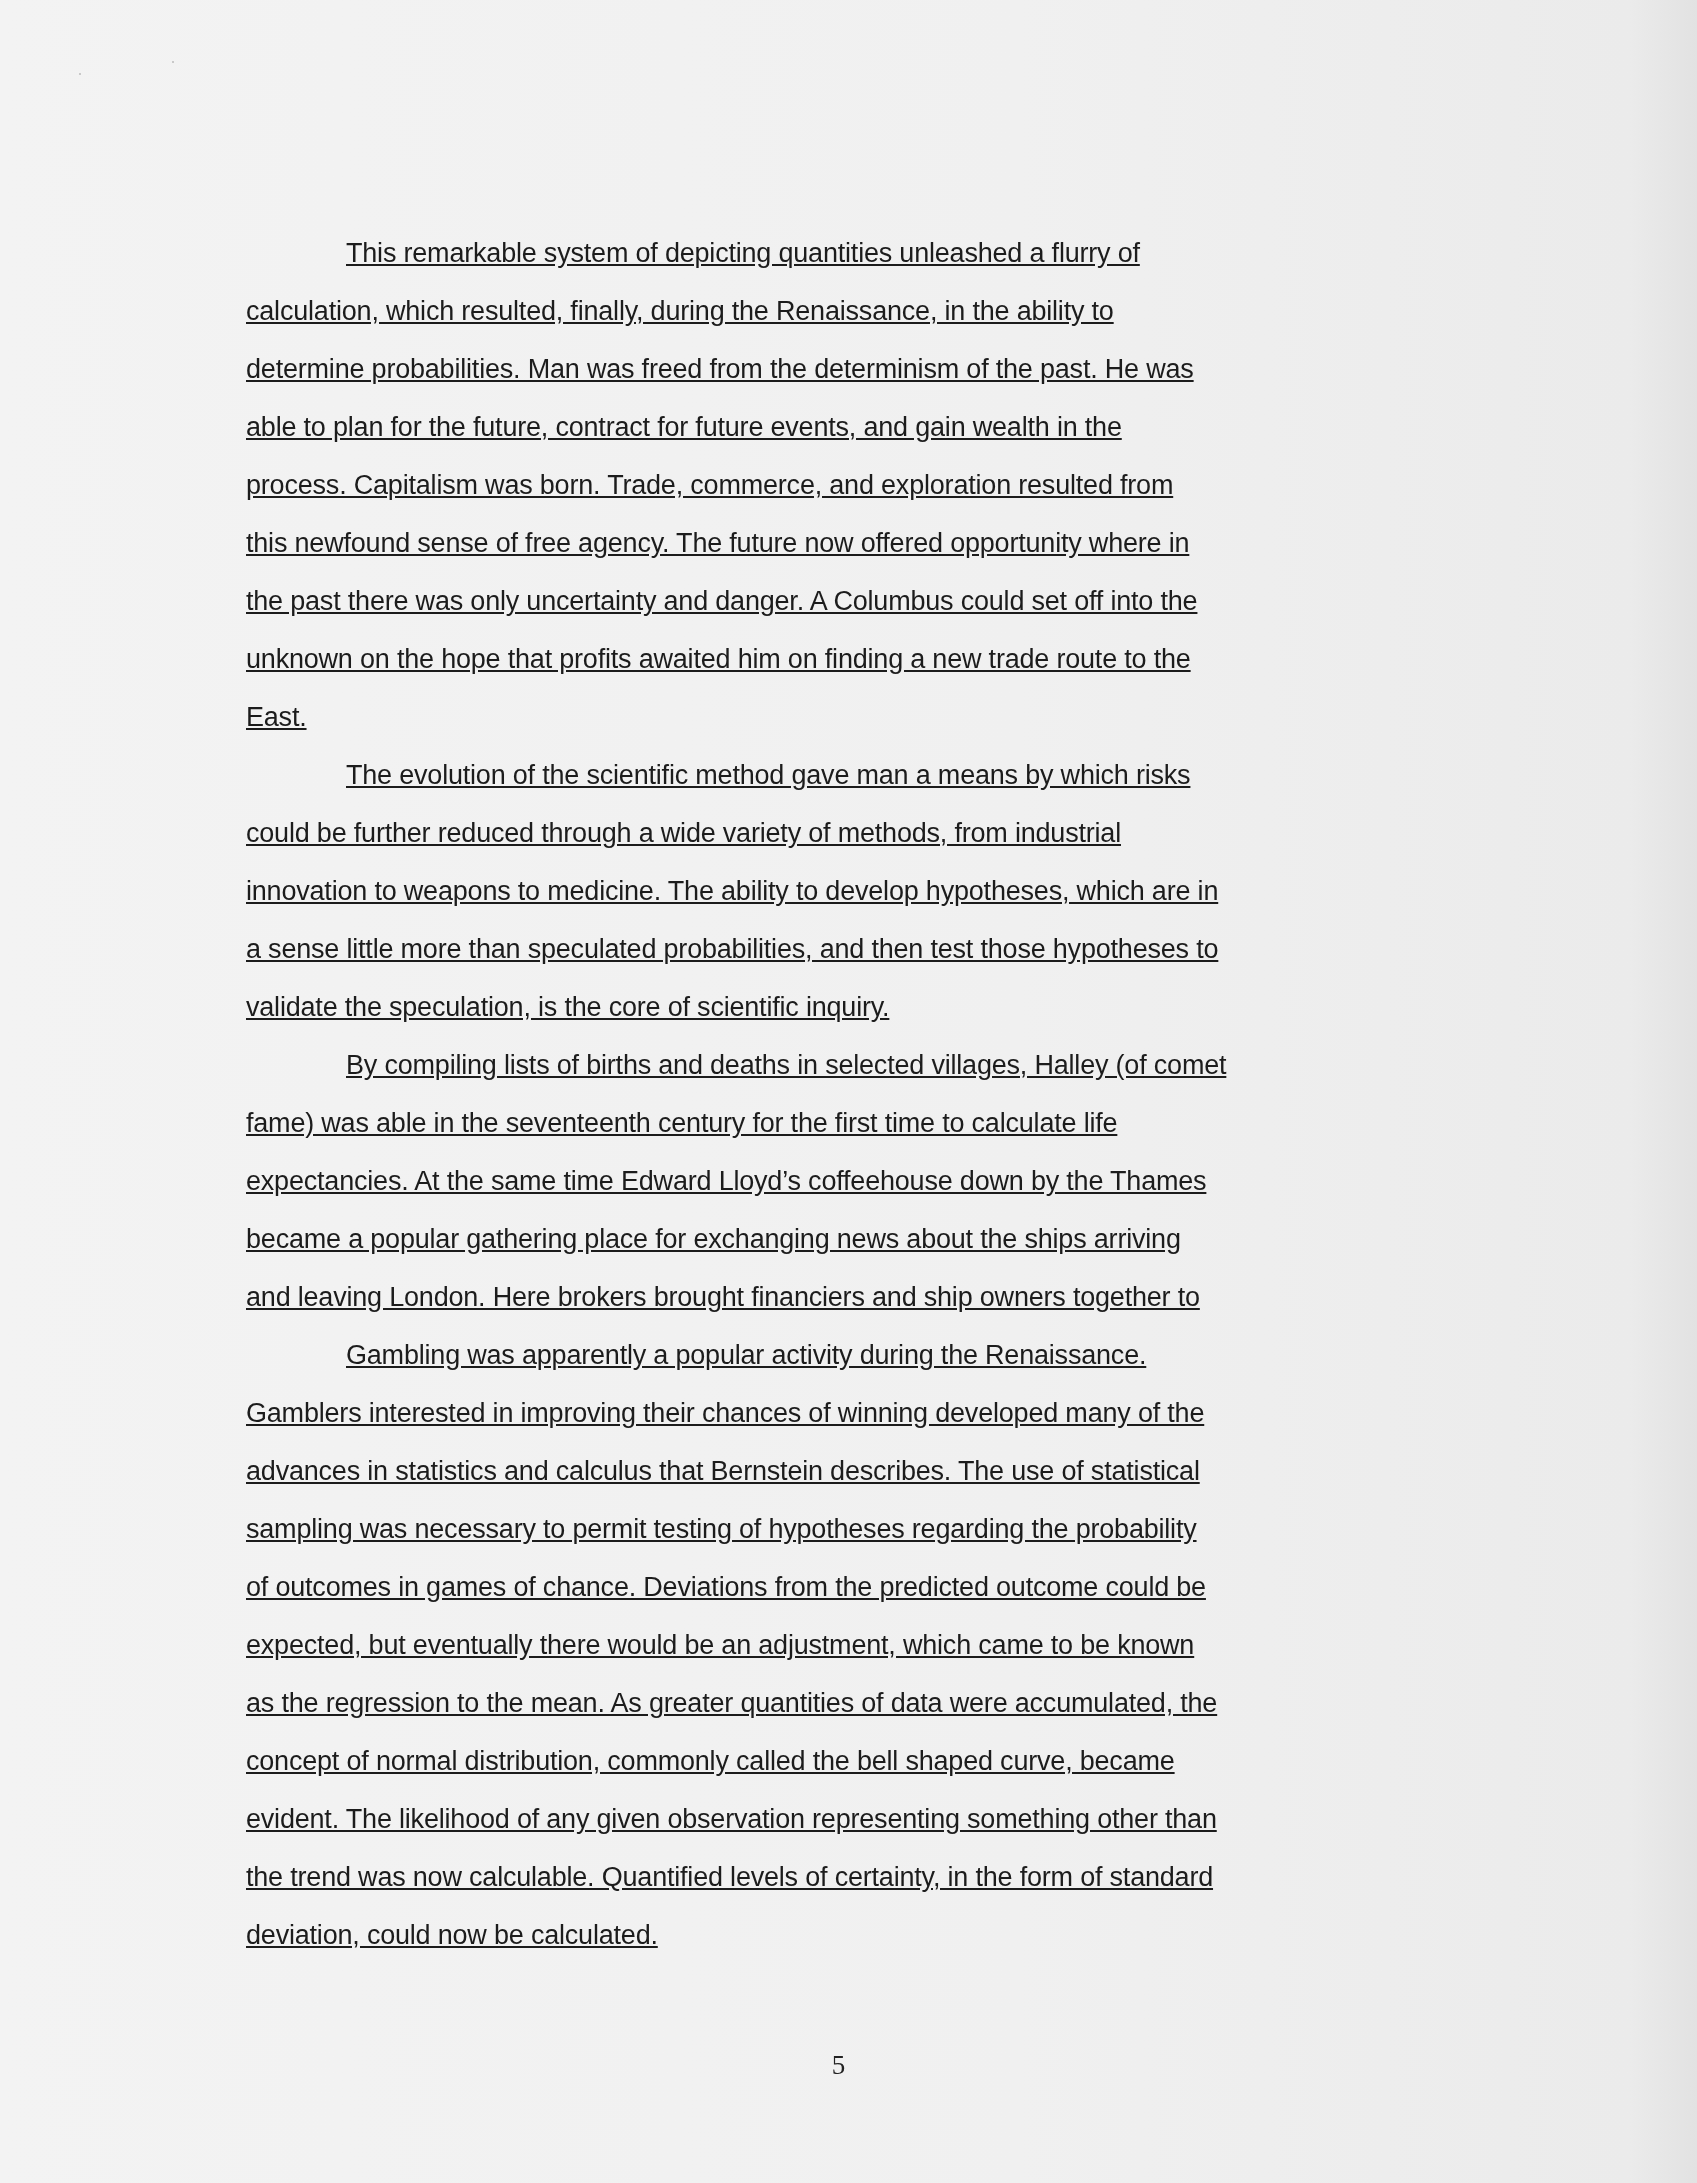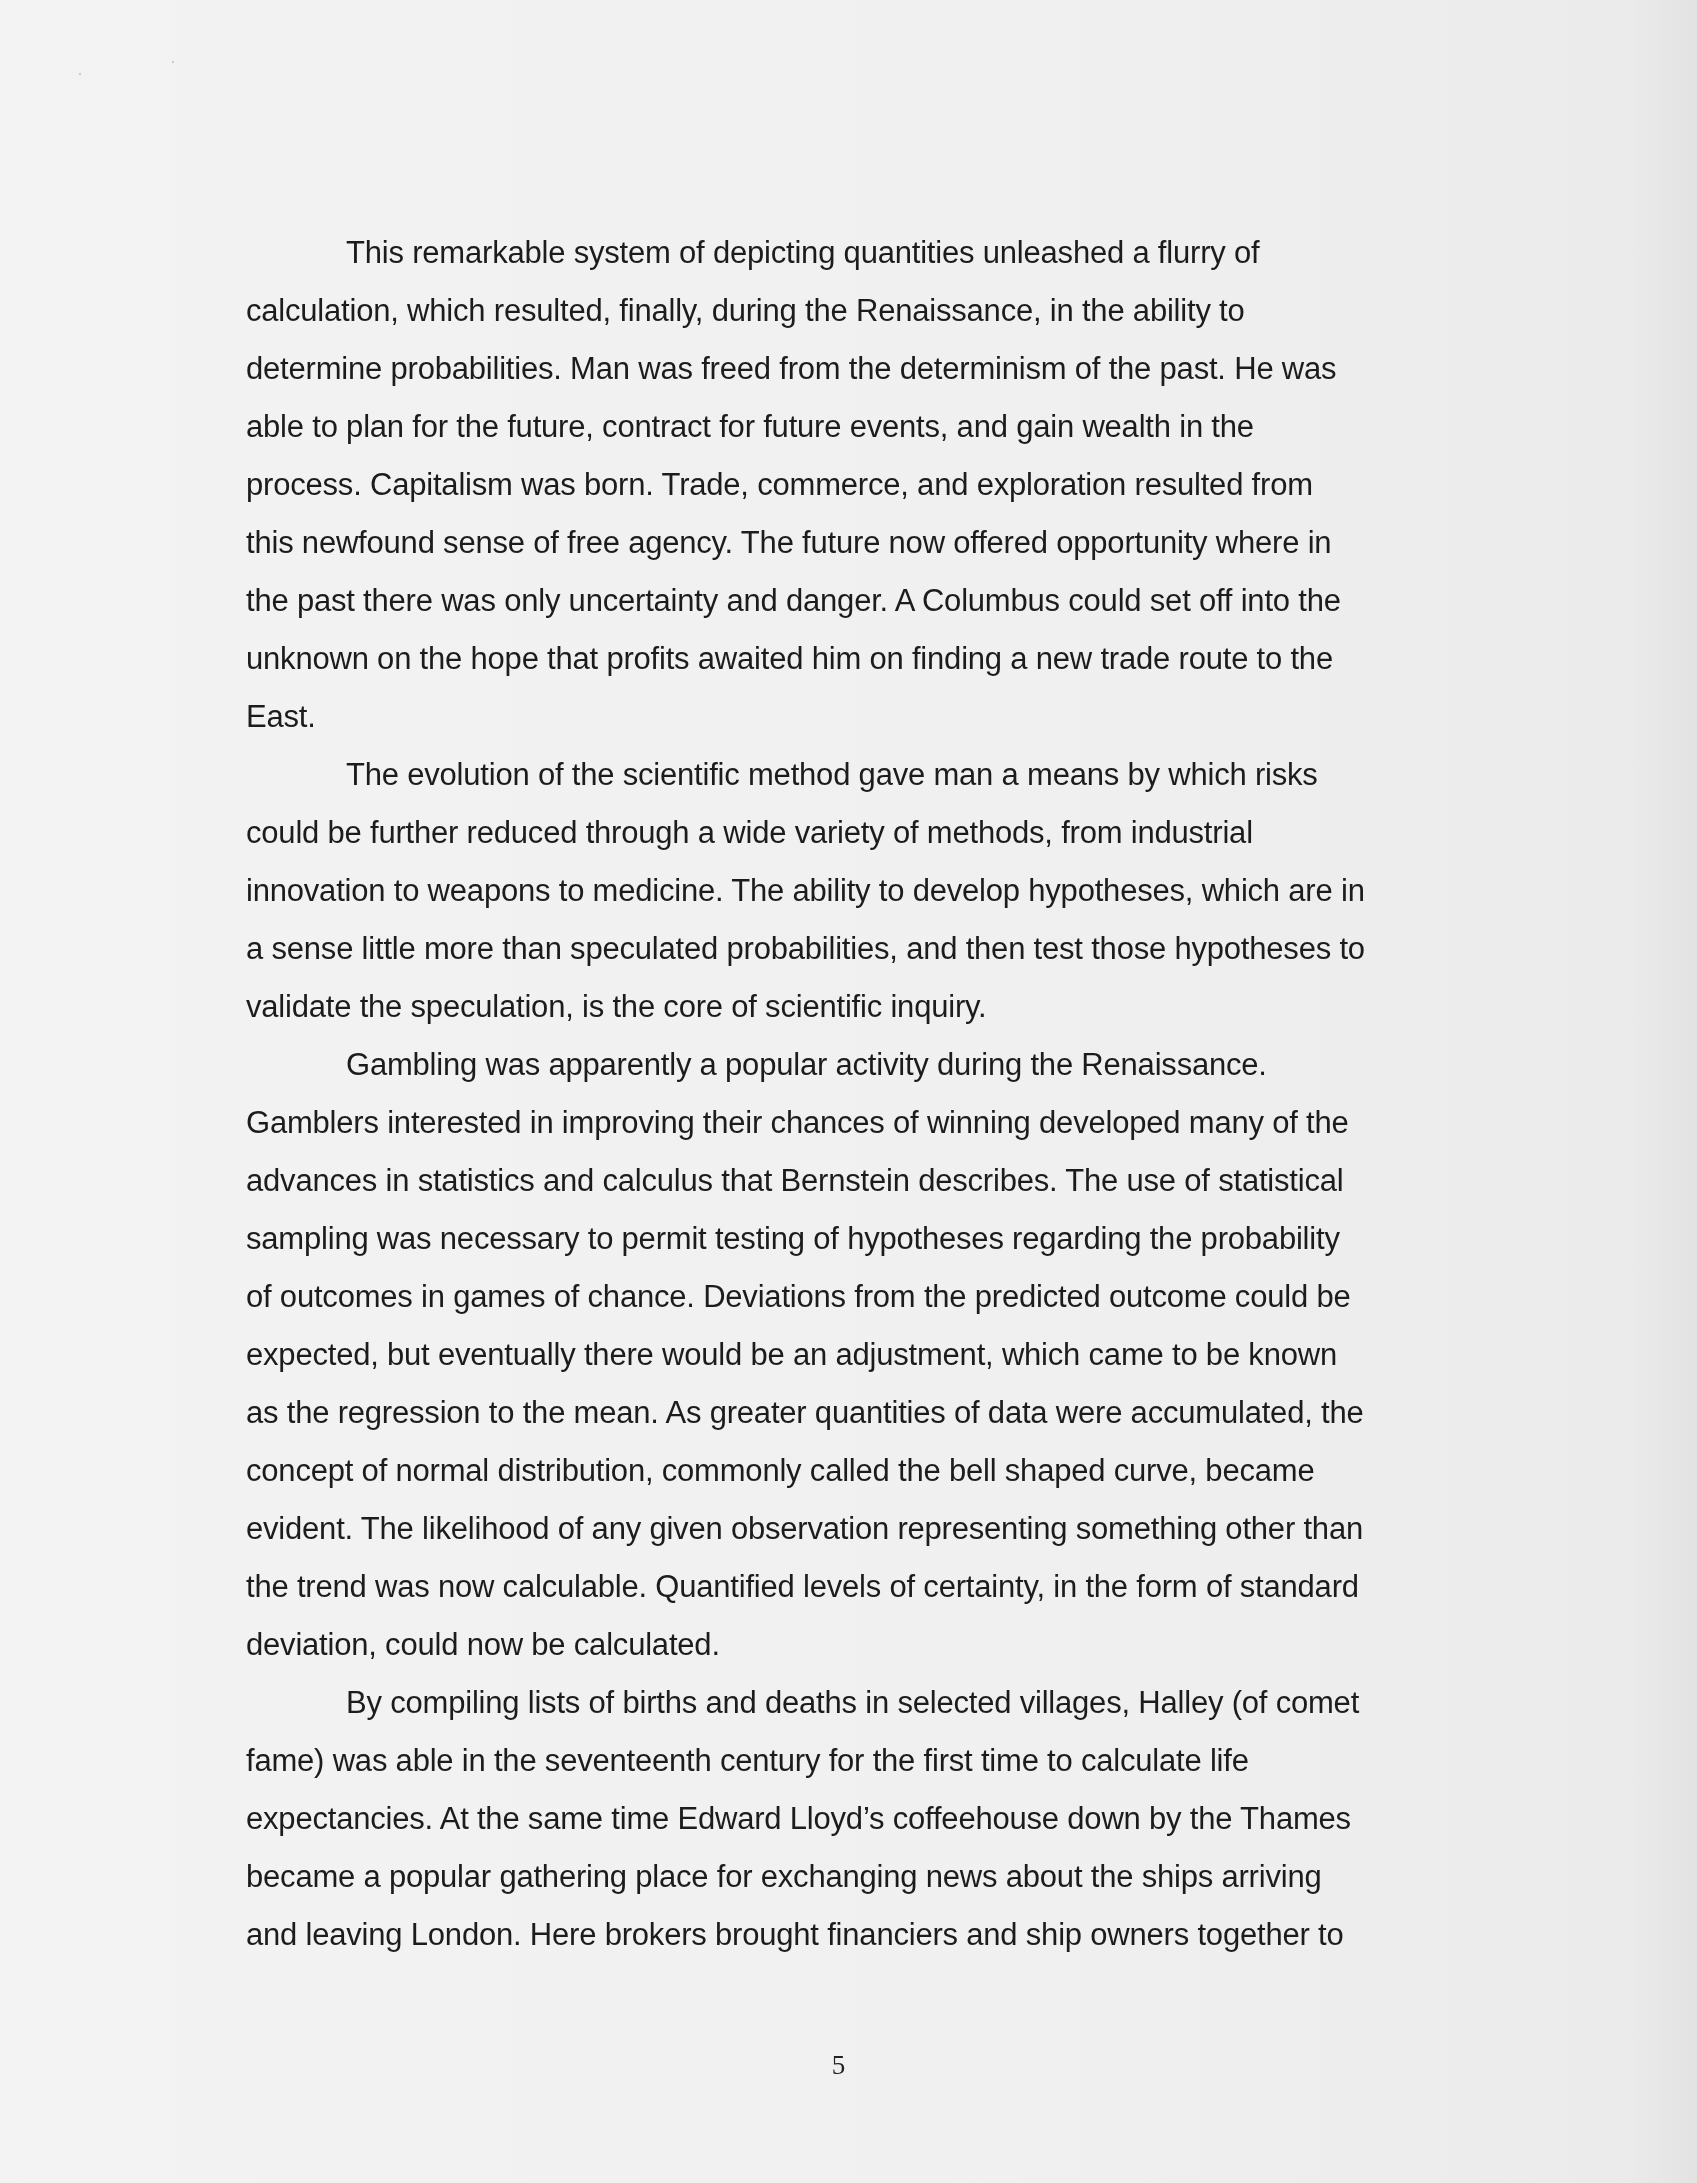--- a/index.html
+++ b/index.html
@@ -15,24 +15,25 @@
     left: 0; top: 0;
     width: 1697px; height: 2183px;
     background: linear-gradient(90deg, #f3f3f3 0%, #f0f0f0 60%, #ebebeb 96%, #e2e2e2 100%);
   }
   .text-block {
     position: absolute;
     left: 246px;
     top: 224px;
     width: 1225px;
     font-family: "Liberation Sans", sans-serif;
-    font-size: 31px;
+    font-size: 27px;
     line-height: 58px;
     color: #1c1c1c;
     letter-spacing: -0.2px;
+    text-decoration: underline;
   }
   .para {
     margin: 0;
     text-indent: 100px;
     white-space: pre-line;
   }
   .page-number {
     position: absolute;
     left: 0;
     width: 1677px;
@@ -64,33 +65,33 @@
 process. Capitalism was born. Trade, commerce, and exploration resulted from
 this newfound sense of free agency. The future now offered opportunity where in
 the past there was only uncertainty and danger. A Columbus could set off into the
 unknown on the hope that profits awaited him on finding a new trade route to the
 East.</p>
     <p class="para">The evolution of the scientific method gave man a means by which risks
 could be further reduced through a wide variety of methods, from industrial
 innovation to weapons to medicine. The ability to develop hypotheses, which are in
 a sense little more than speculated probabilities, and then test those hypotheses to
 validate the speculation, is the core of scientific inquiry.</p>
+    <p class="para">By compiling lists of births and deaths in selected villages, Halley (of comet
+fame) was able in the seventeenth century for the first time to calculate life
+expectancies. At the same time Edward Lloyd’s coffeehouse down by the Thames
+became a popular gathering place for exchanging news about the ships arriving
+and leaving London.  Here brokers brought financiers and ship owners together to</p>
     <p class="para">Gambling was apparently a popular activity during the Renaissance.
 Gamblers interested in improving their chances of winning developed many of the
 advances in statistics and calculus that Bernstein describes.  The use of statistical
 sampling was necessary to permit testing of hypotheses regarding the probability
 of outcomes in games of chance.  Deviations from the predicted outcome could be
 expected, but eventually there would be an adjustment, which came to be known
 as the regression to the mean. As greater quantities of data were accumulated, the
 concept of normal distribution, commonly called the bell shaped curve, became
 evident. The likelihood of any given observation representing something other than
 the trend was now calculable. Quantified levels of certainty, in the form of standard
 deviation, could now be calculated.</p>
-    <p class="para">By compiling lists of births and deaths in selected villages, Halley (of comet
-fame) was able in the seventeenth century for the first time to calculate life
-expectancies. At the same time Edward Lloyd’s coffeehouse down by the Thames
-became a popular gathering place for exchanging news about the ships arriving
-and leaving London.  Here brokers brought financiers and ship owners together to</p>
   </div>
 
   <div class="page-number">5</div>
 </div>
 
 
 </body></html>

